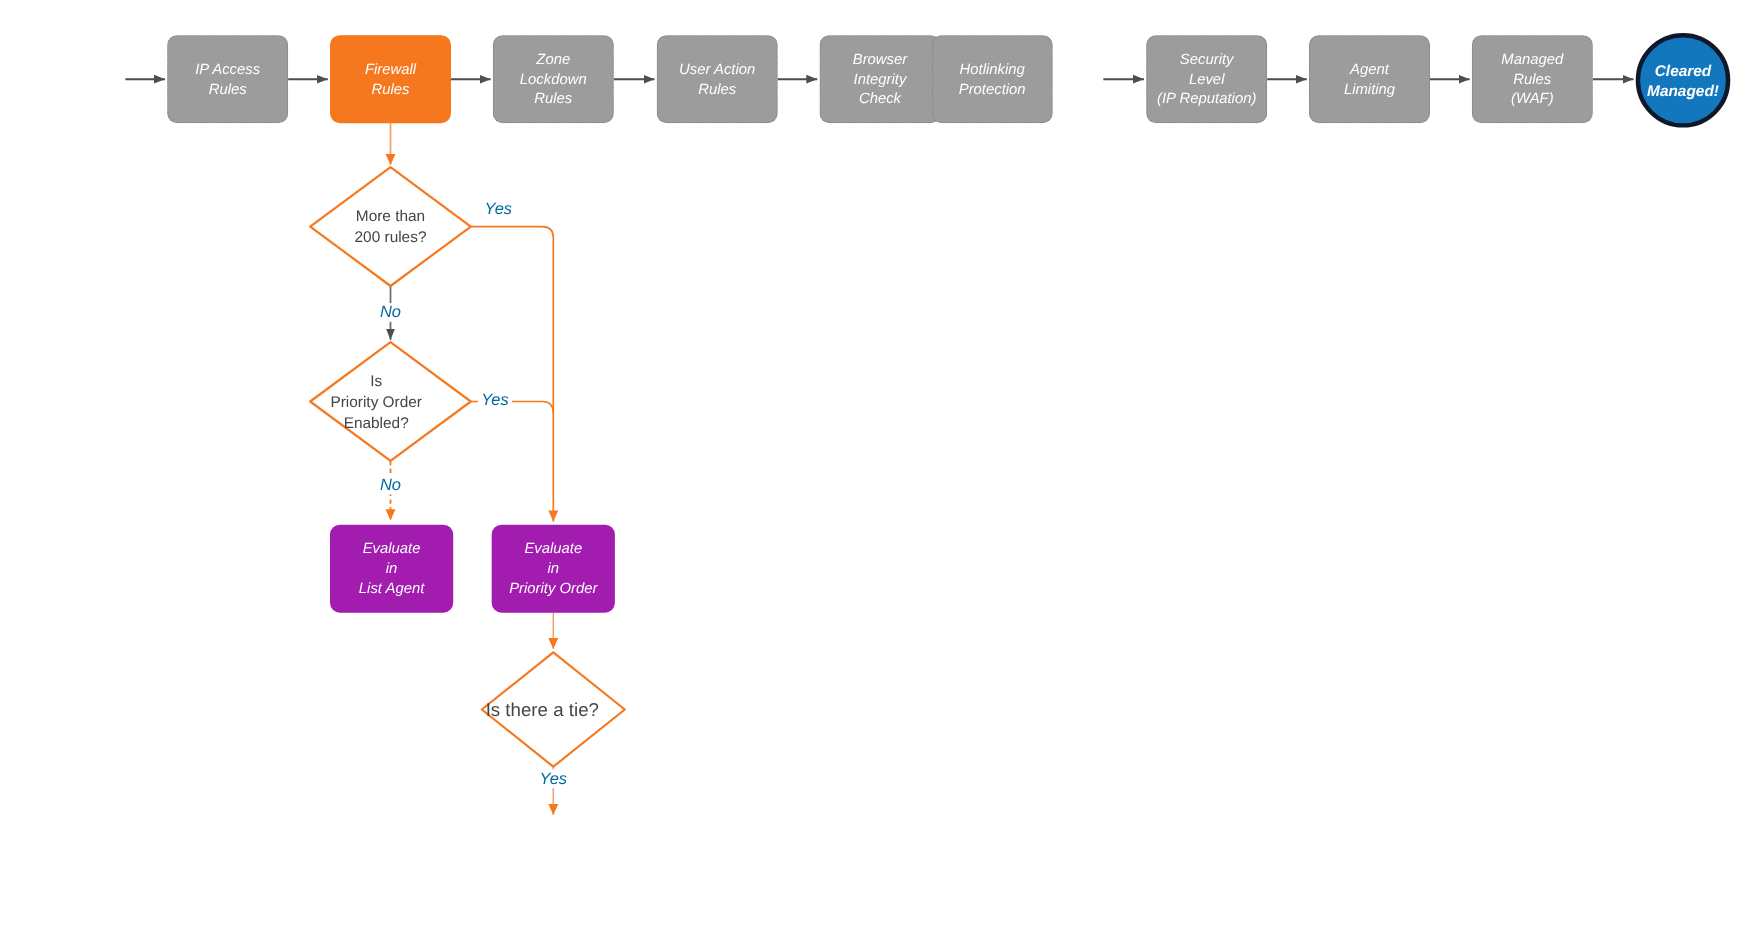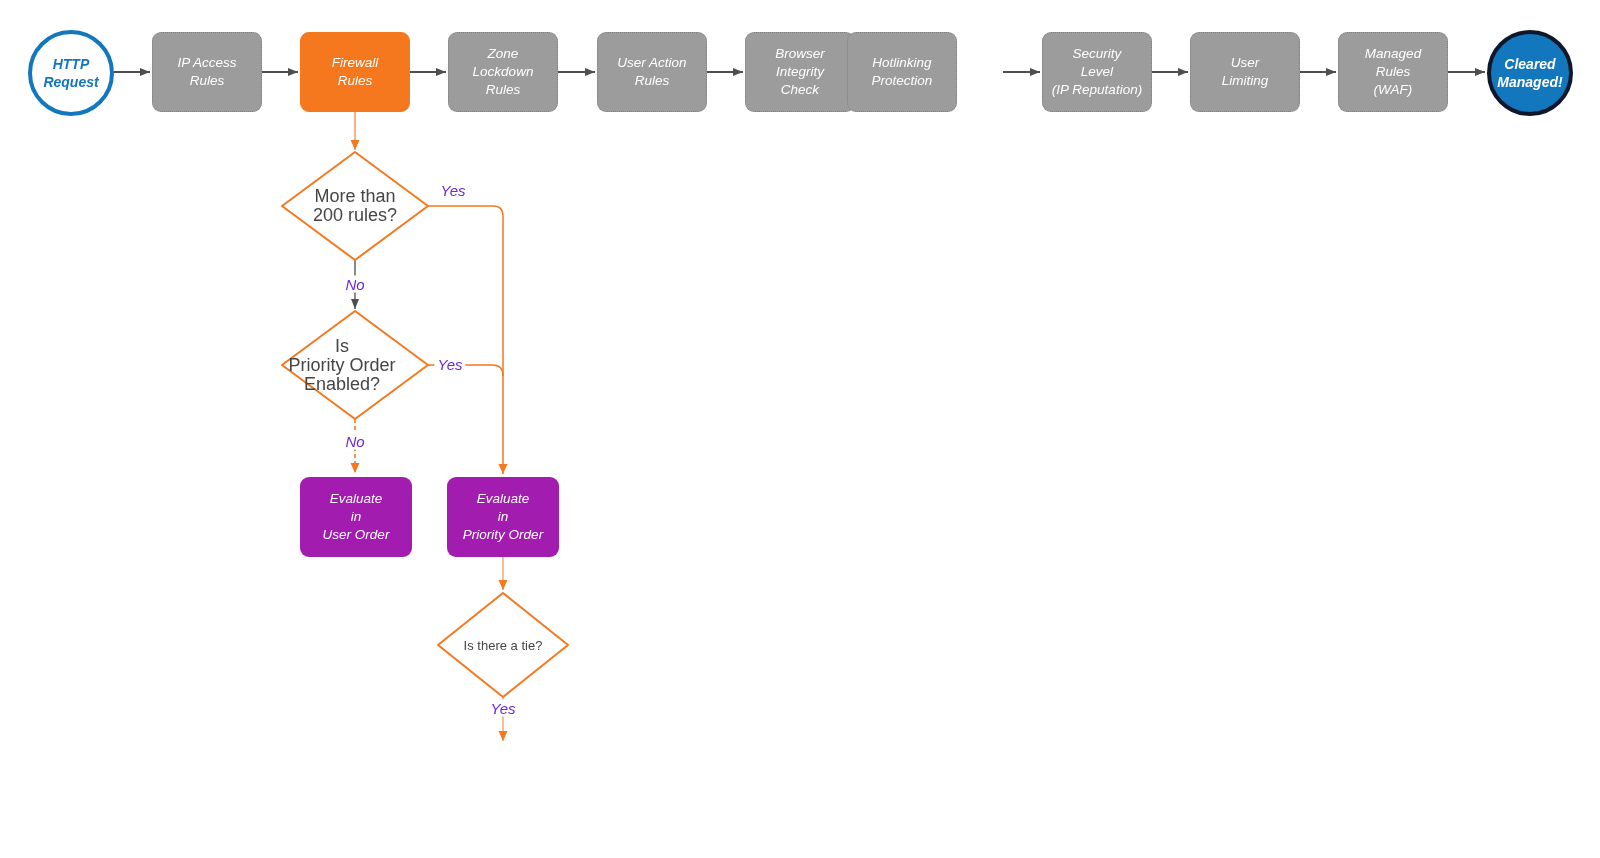--- a/index.html
+++ b/index.html
@@ -34,28 +34,28 @@
   .abox{
     position:absolute;width:112px;height:80px;border-radius:9px;background:#a21caf;
     display:flex;align-items:center;justify-content:center;text-align:center;z-index:1;
   }
   .abox .lbl{font-style:italic;font-size:13.5px;line-height:18px;color:#ffffff;}
   .abox .lbl span{display:block;}
 
   
   .dtext{
     position:absolute;display:flex;align-items:center;justify-content:center;text-align:center;
-    color:#454545;font-size:18px;line-height:19px;z-index:1;
+    color:#454545;font-size:14px;line-height:19px;z-index:1;
   }
   .dtext .lbl span{display:block;}
 
   
   .elabel{
     position:absolute;transform:translate(-50%,-50%);z-index:2;
-    font-style:italic;font-size:15px;color:#6d28d9;background:#ffffff;padding:0 3px;
+    font-style:italic;font-size:15px;color:#0369a1;background:#ffffff;padding:0 3px;
   }
 </style>
 </head>
 <body>
 
 <div class="canvas">
 
   <svg class="wires" width="1600" height="858" viewBox="0 0 1600 858">
     <defs>
       <marker id="ag" markerWidth="11" markerHeight="10" refX="10" refY="5" orient="auto" markerUnits="userSpaceOnUse">
@@ -85,26 +85,20 @@
     <path d="M428,365 L493,365 Q503,365 503,376" fill="none" stroke="#f5781e" stroke-width="1.5"></path>
     <line x1="355" y1="419" x2="355" y2="473" stroke="#f5781e" stroke-width="1.6" stroke-dasharray="4 3" marker-end="url(#ao)"></line>
     <line x1="503" y1="557" x2="503" y2="590" stroke="#f8a06a" stroke-width="1.4" marker-end="url(#ao)"></line>
     <line x1="503" y1="697" x2="503" y2="741" stroke="#f8a06a" stroke-width="1.4" marker-end="url(#ao)"></line>
 
     <polygon points="355,152 428,206 355,260 282,206" fill="#ffffff" stroke="#f5781e" stroke-width="2" stroke-linejoin="round"></polygon>
     <polygon points="355,311 428,365 355,419 282,365" fill="#ffffff" stroke="#f5781e" stroke-width="2" stroke-linejoin="round"></polygon>
     <polygon points="503,593 568,645 503,697 438,645" fill="#ffffff" stroke="#f5781e" stroke-width="2" stroke-linejoin="round"></polygon>
   </svg>
 
-  <div class="circle start">
-    <div class="lbl">
-      <span>HTTP</span>
-      <span>Request</span>
-    </div>
-  </div>
 
   <div class="pbox gray" style="left:152px">
     <div class="lbl">
       <span>IP Access</span>
       <span>Rules</span>
     </div>
   </div>
   <div class="pbox orange" style="left:300px">
     <div class="lbl">
       <span>Firewall</span>
@@ -139,21 +133,21 @@
   </div>
   <div class="pbox gray" style="left:1042px">
     <div class="lbl">
       <span>Security</span>
       <span>Level</span>
       <span>(IP Reputation)</span>
     </div>
   </div>
   <div class="pbox gray" style="left:1190px">
     <div class="lbl">
-      <span>User</span>
+      <span>Agent</span>
       <span>Limiting</span>
     </div>
   </div>
   <div class="pbox gray" style="left:1338px">
     <div class="lbl">
       <span>Managed</span>
       <span>Rules</span>
       <span>(WAF)</span>
     </div>
   </div>
@@ -171,37 +165,37 @@
       <span>200 rules?</span>
     </div>
   </div>
   <div class="dtext" style="left:272px;top:327px;width:140px;height:76px;">
     <div class="lbl">
       <span>Is</span>
       <span>Priority Order</span>
       <span>Enabled?</span>
     </div>
   </div>
-  <div class="dtext" style="left:433px;top:630px;width:140px;height:30px;font-size:13px;">
+  <div class="dtext" style="left:423px;top:630px;width:140px;height:30px;font-size:17px;">
     <div class="lbl">
       <span>Is there a tie?</span>
     </div>
   </div>
 
   <div class="elabel" style="left:453px;top:190px;background:transparent;">Yes</div>
   <div class="elabel" style="left:355px;top:284px;">No</div>
   <div class="elabel" style="left:450px;top:364px;">Yes</div>
   <div class="elabel" style="left:355px;top:441px;">No</div>
   <div class="elabel" style="left:503px;top:708px;">Yes</div>
 
   <div class="abox" style="left:300px;top:477px;">
     <div class="lbl">
       <span>Evaluate</span>
       <span>in</span>
-      <span>User Order</span>
+      <span>List Agent</span>
     </div>
   </div>
   <div class="abox" style="left:447px;top:477px;">
     <div class="lbl">
       <span>Evaluate</span>
       <span>in</span>
       <span>Priority Order</span>
     </div>
   </div>
 

